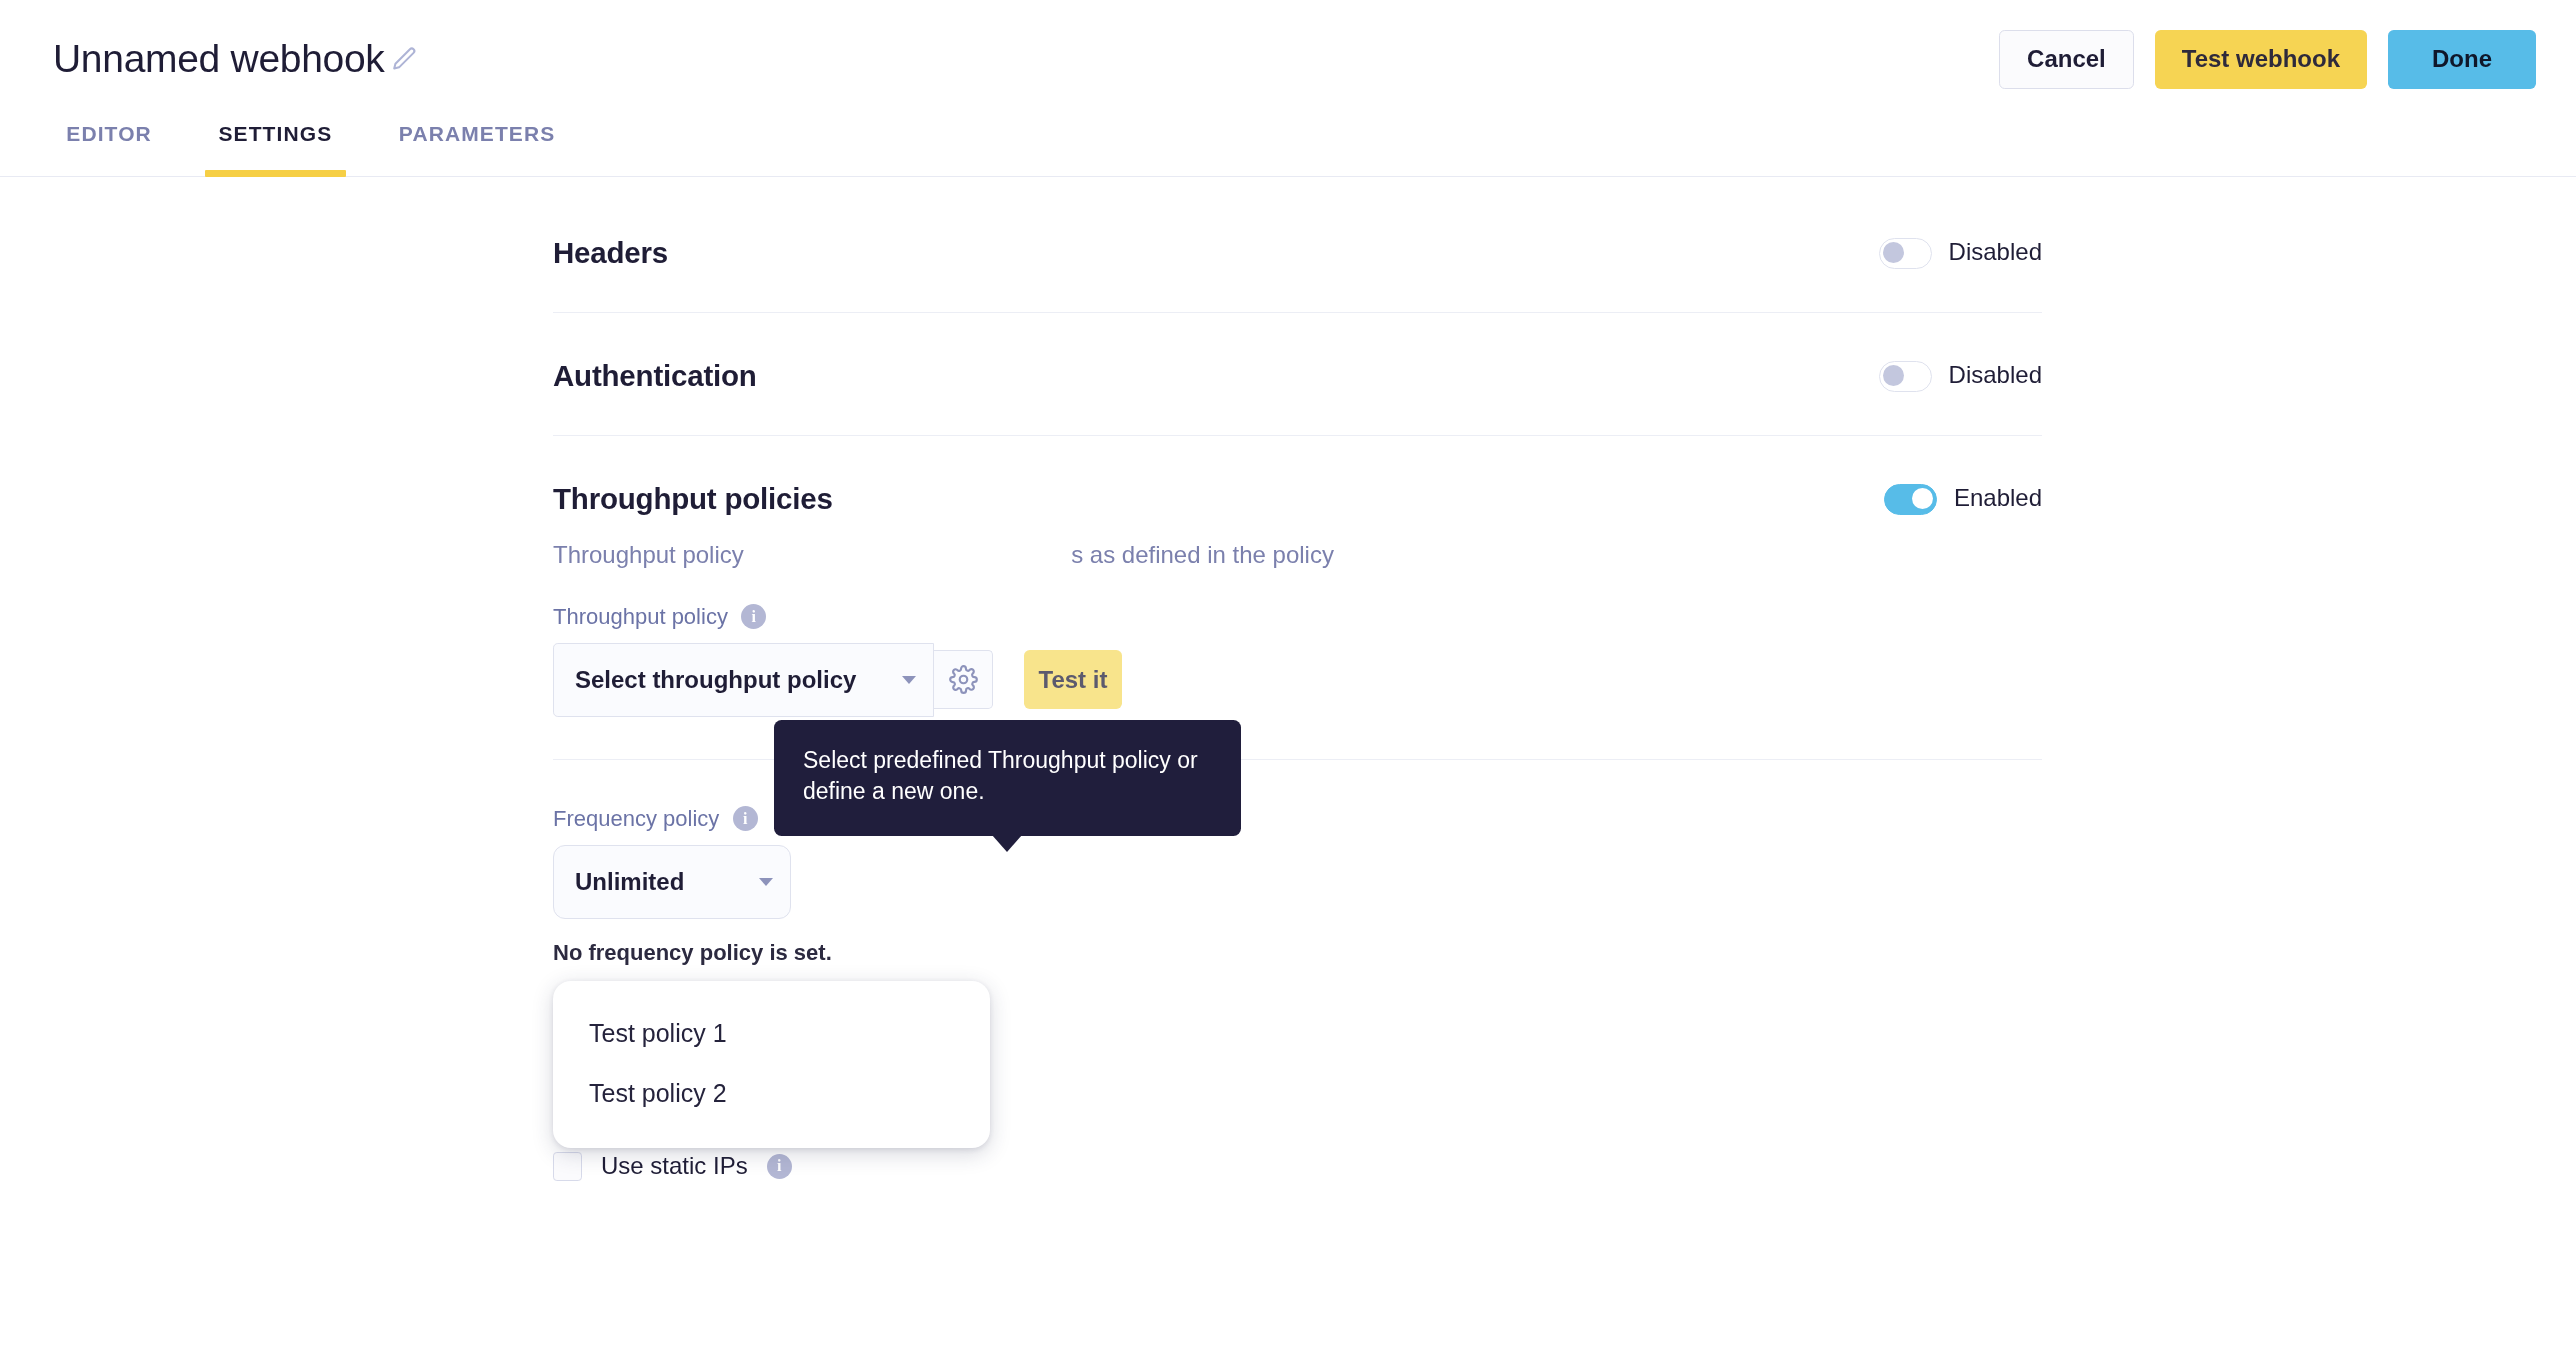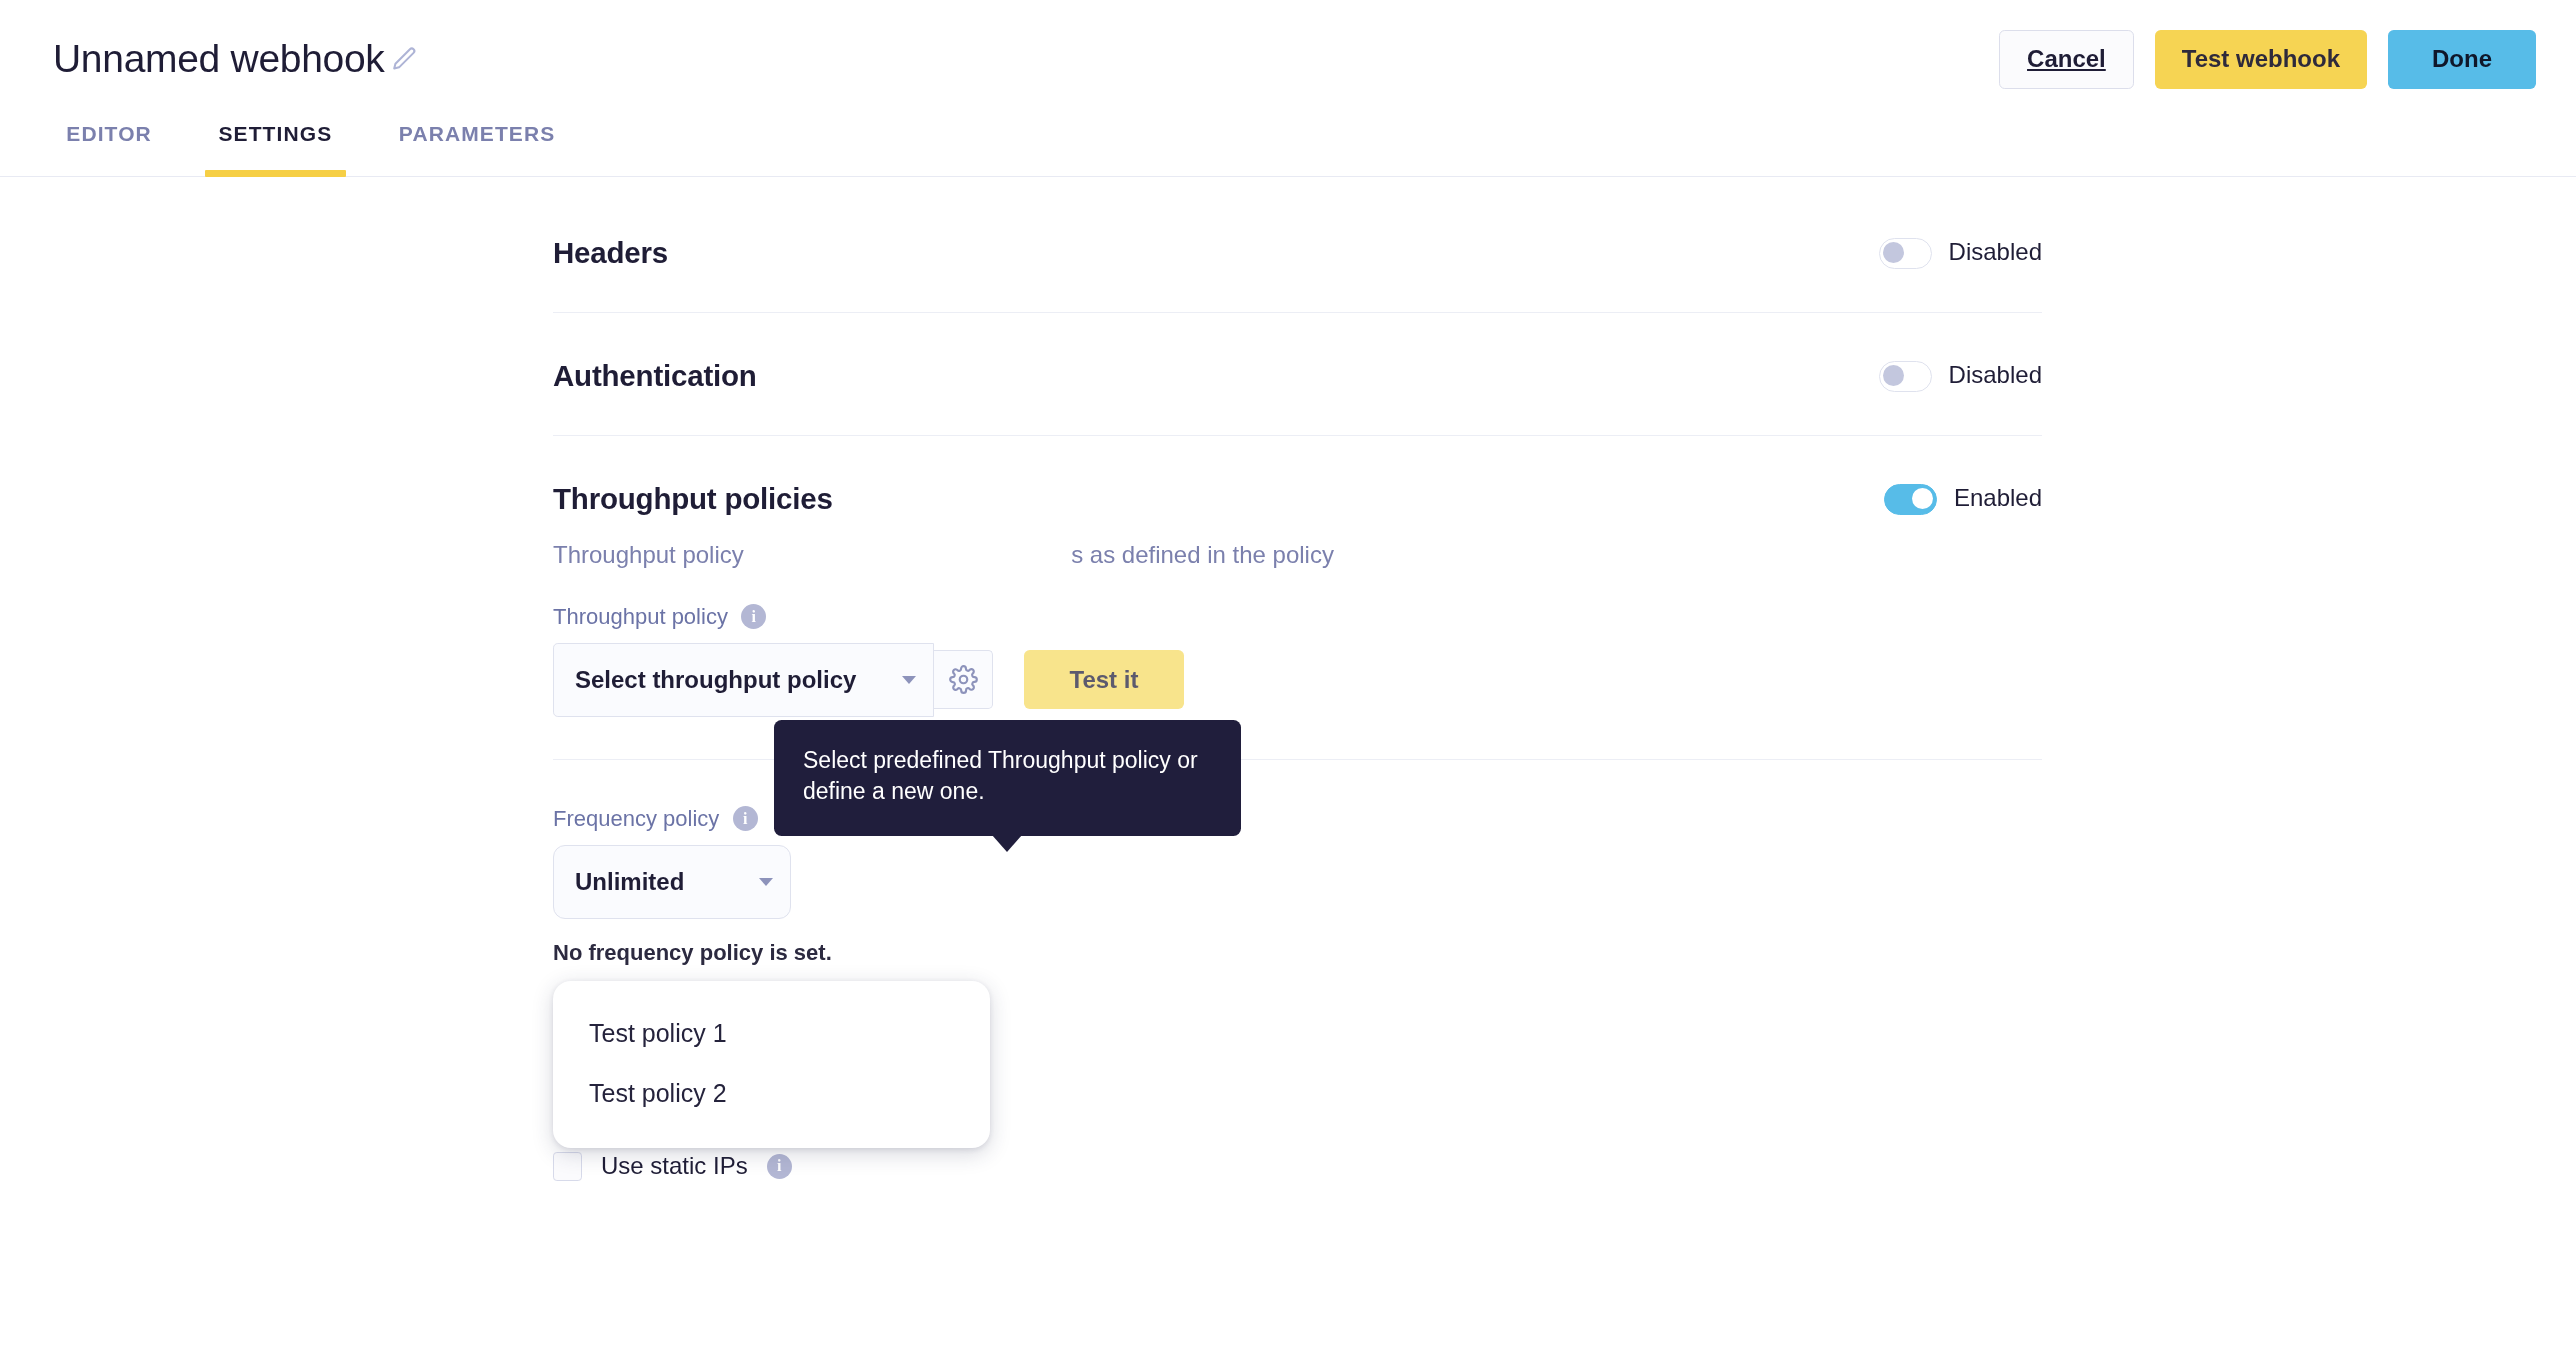--- a/index.html
+++ b/index.html
@@ -40,21 +40,20 @@
     display: inline-flex;
     align-items: center;
     justify-content: center;
     cursor: pointer;
     white-space: nowrap;
   }
   .btn-cancel {
     background: #fbfbfd;
     color: #1f1d36;
     border: 1px solid #dcdeeb;
-    text-decoration: underline;
   }
   .btn-test-webhook { background: #f6d453; color: #2e2a3b; }
   .btn-done { background: #57bce8; color: #0f172a; padding: 0 44px; }
 
   
   .tabsbar {
     position: relative;
     height: 59px;
     padding: 0 53px;
     display: flex;
@@ -219,21 +218,21 @@
   .btn-testit {
     margin-left: 30.5px;
     background: #f8e48c;
     color: #5c5a6e;
     height: 59px;
     border-radius: 5.7px;
     border: none;
     font-family: inherit;
     font-size: 24px;
     font-weight: 700;
-    padding: 0 46px;
+    padding: 0 15px;
     cursor: pointer;
   }
 
   .helper-text {
     margin-top: 21px;
     font-size: 22px;
     font-weight: 700;
     color: #2c2a40;
   }
 

